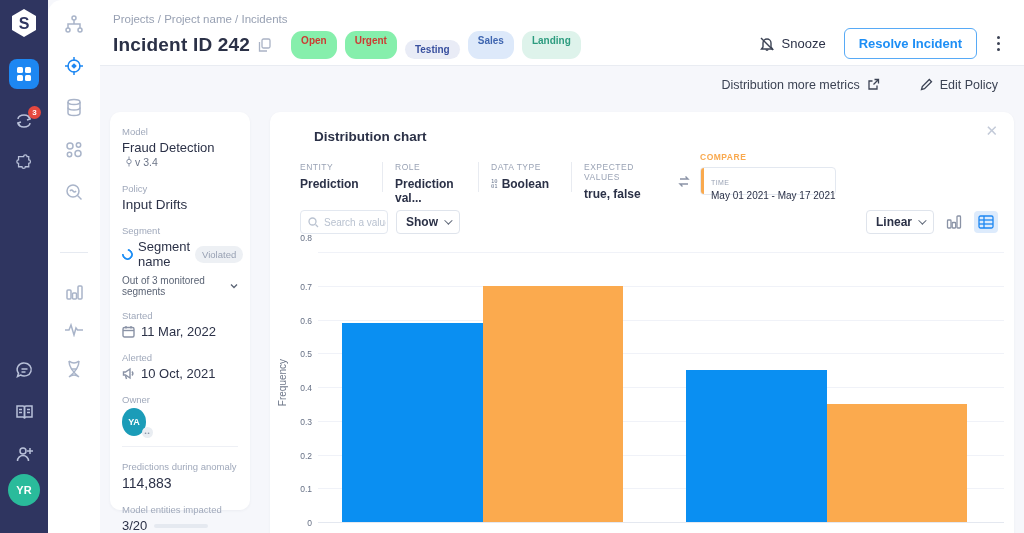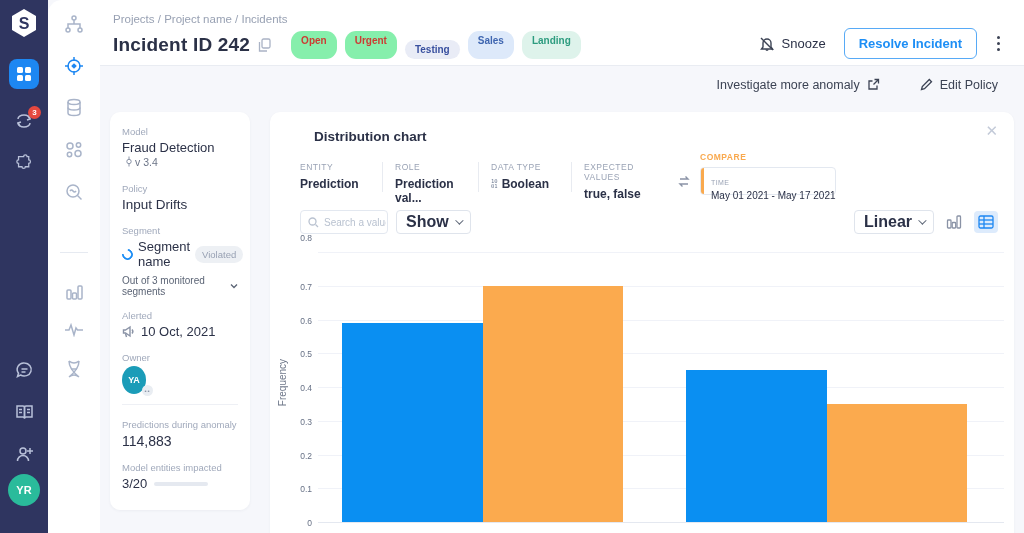--- a/index.html
+++ b/index.html
@@ -109,21 +109,21 @@
   .sc-cell-label { font-size:7px; letter-spacing:.4px; color:#9aa3b5; }
   .sc-cell-value { font-size:10.5px; color:#2b3147; margin-top:1px; white-space:nowrap; }
   .swap-ic { margin:0 9px 7px; cursor:pointer; line-height:0; }
   .controls-row { position:absolute; left:30px; right:16px; top:98px; display:flex; align-items:center; }
   .search-box { display:flex; align-items:center; gap:5px; border:1px solid #e3e8f0; border-radius:4px;
     height:24px; width:88px; padding:0 7px; background:#fff; }
   .search-box input { border:none; outline:none; width:62px; font-size:10px; color:#4a5268;
     font-family:"Liberation Sans", sans-serif; }
   .search-box input::placeholder { color:#b9c2d0; }
   .btn-sm { display:flex; align-items:center; gap:6px; border:1px solid #dfe4ec; border-radius:4px;
-    height:24px; padding:0 9px; font-size:16px; font-weight:bold; color:#2b3147; background:#fff;
+    height:24px; padding:0 9px; font-size:12px; font-weight:bold; color:#2b3147; background:#fff;
     cursor:pointer; margin-left:8px; }
   .chev { width:6px; height:6px; border-right:1.5px solid #5b6475; border-bottom:1.5px solid #5b6475;
     transform:rotate(45deg) translateY(-2px); }
   .right-controls { margin-left:auto; display:flex; align-items:center; }
   .toggle-ic { margin-left:8px; width:24px; height:22px; border-radius:4px; display:flex;
     align-items:center; justify-content:center; cursor:pointer; line-height:0; }
   .toggle-ic.active { background:#ddebfc; }
 
   
   .ylabel { position:absolute; left:2px; top:265px; transform:rotate(-90deg); transform-origin:center;
@@ -291,21 +291,21 @@
       <div class="kebab">
           <span></span>
           <span></span>
           <span></span>
         </div>
     </div>
   </div>
 
   <div class="subheader">
     <div class="sub-link">
-      <span>Investigate more anomaly</span>
+      <span>Distribution more metrics</span>
       <span style="line-height:0">
         <svg width="13" height="13" viewBox="0 0 13 13" fill="none" stroke="#3c4354" stroke-width="1.3">
           <path d="M10 7.5 v3.5 h-8 v-8 h3.5"></path>
           <path d="M7.5 1.5 h4 v4 M11.5 1.5 l-5 5"></path>
         </svg>
       </span>
     </div>
     <div class="sub-link">
       <span style="line-height:0">
         <svg width="13" height="13" viewBox="0 0 13 13" fill="none" stroke="#3c4354" stroke-width="1.3">
@@ -340,20 +340,32 @@
         <span class="fld-value">Segment name</span>
         <span class="violated">Violated</span>
       </div>
       <div class="seg-note">
         <span>Out of 3 monitored segments</span>
         <span style="line-height:0">
           <svg width="8" height="6" viewBox="0 0 8 6" fill="none" stroke="#5b6475" stroke-width="1.3">
               <path d="M1 1.5 l3 3 l3 -3"></path>
             </svg>
         </span>
+      </div>
+    </div>
+    <div class="fld">
+      <div class="fld-label">Started</div>
+      <div class="icon-val">
+        <svg width="13" height="13" viewBox="0 0 13 13">
+            <rect x="1" y="2.5" width="11" height="9.5" rx="1.5"></rect>
+            <line x1="1" y1="5.5" x2="12" y2="5.5"></line>
+            <line x1="4" y1="1" x2="4" y2="3.5"></line>
+            <line x1="9" y1="1" x2="9" y2="3.5"></line>
+          </svg>
+        <span>11 Mar, 2022</span>
       </div>
     </div>
     <div class="fld">
       <div class="fld-label">Alerted</div>
       <div class="icon-val">
         <svg width="13" height="13" viewBox="0 0 13 13">
             <path d="M1.5 5 v3 h2 l4.5 3 v-9 l-4.5 3 z"></path>
             <path d="M10 4.5 a3 3 0 0 1 0 4"></path>
             <path d="M3.5 8.5 l1 3.5"></path>
           </svg>

